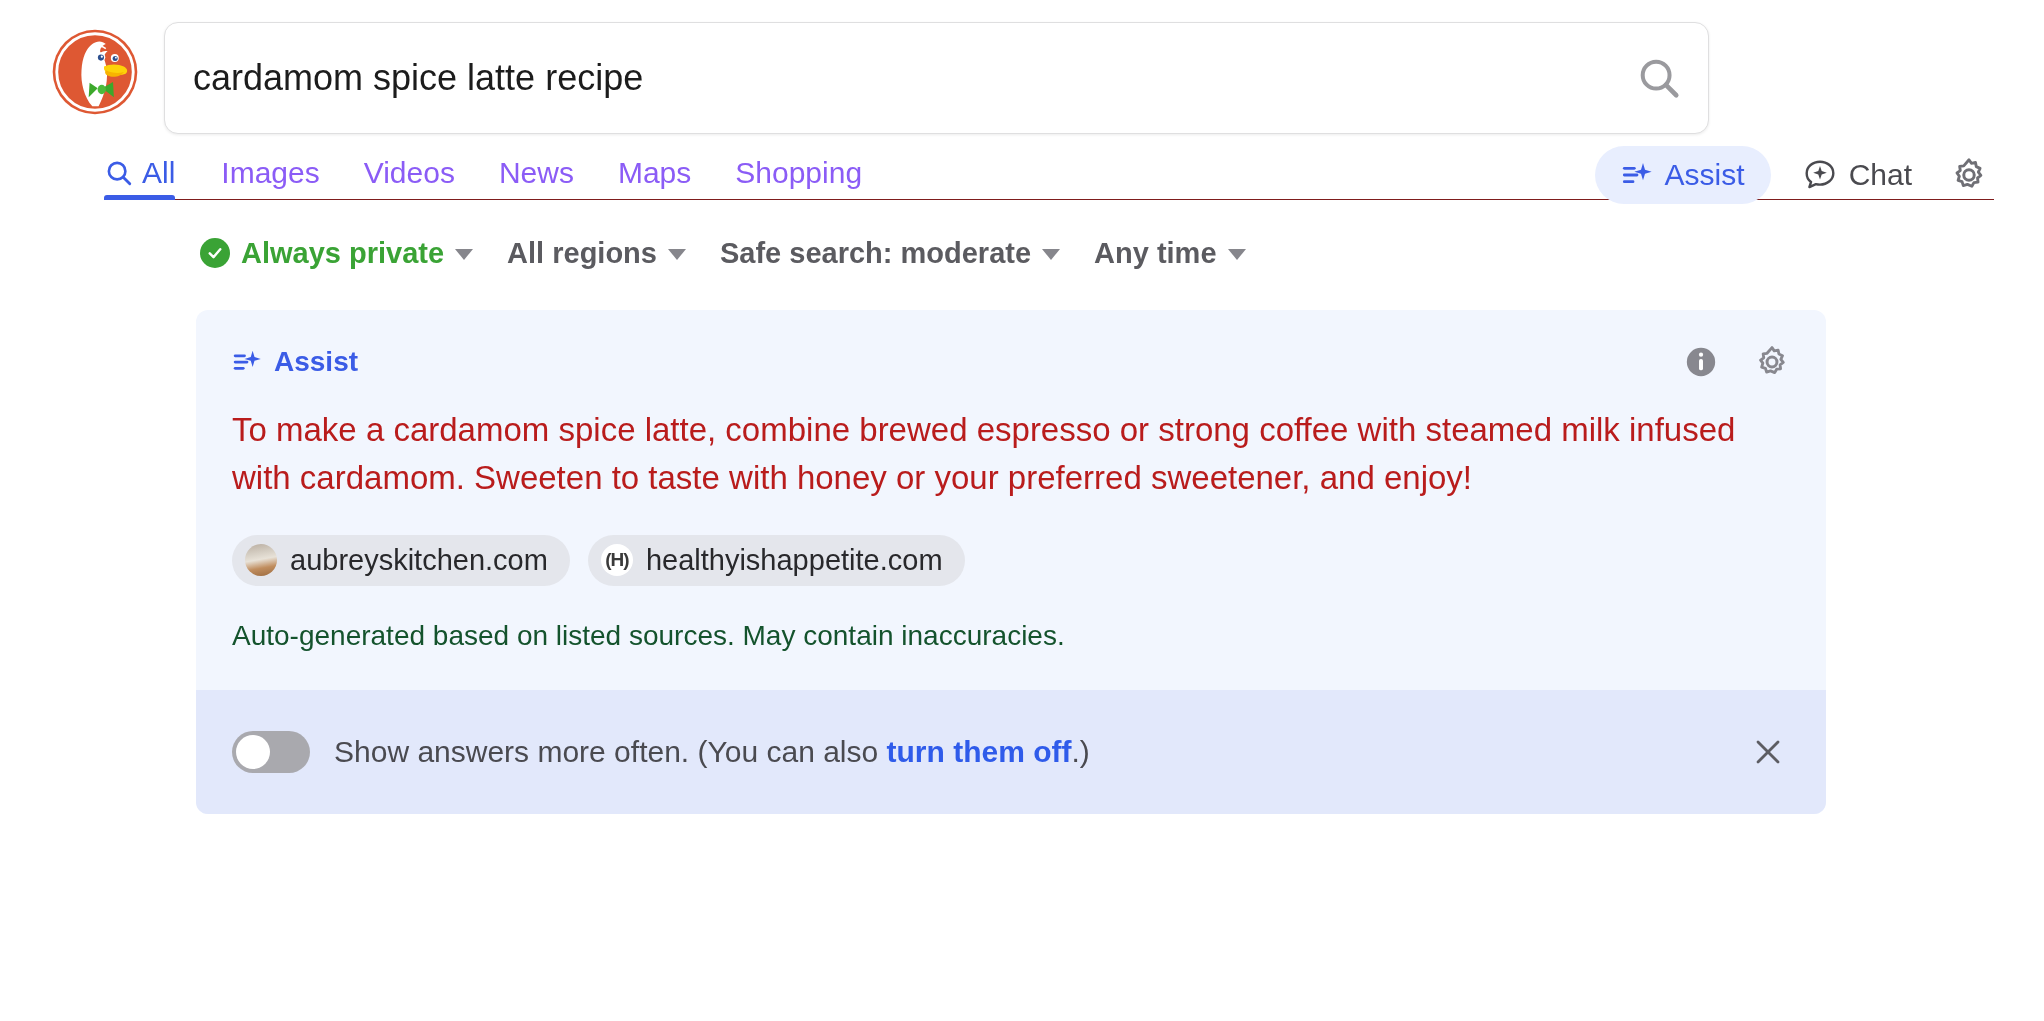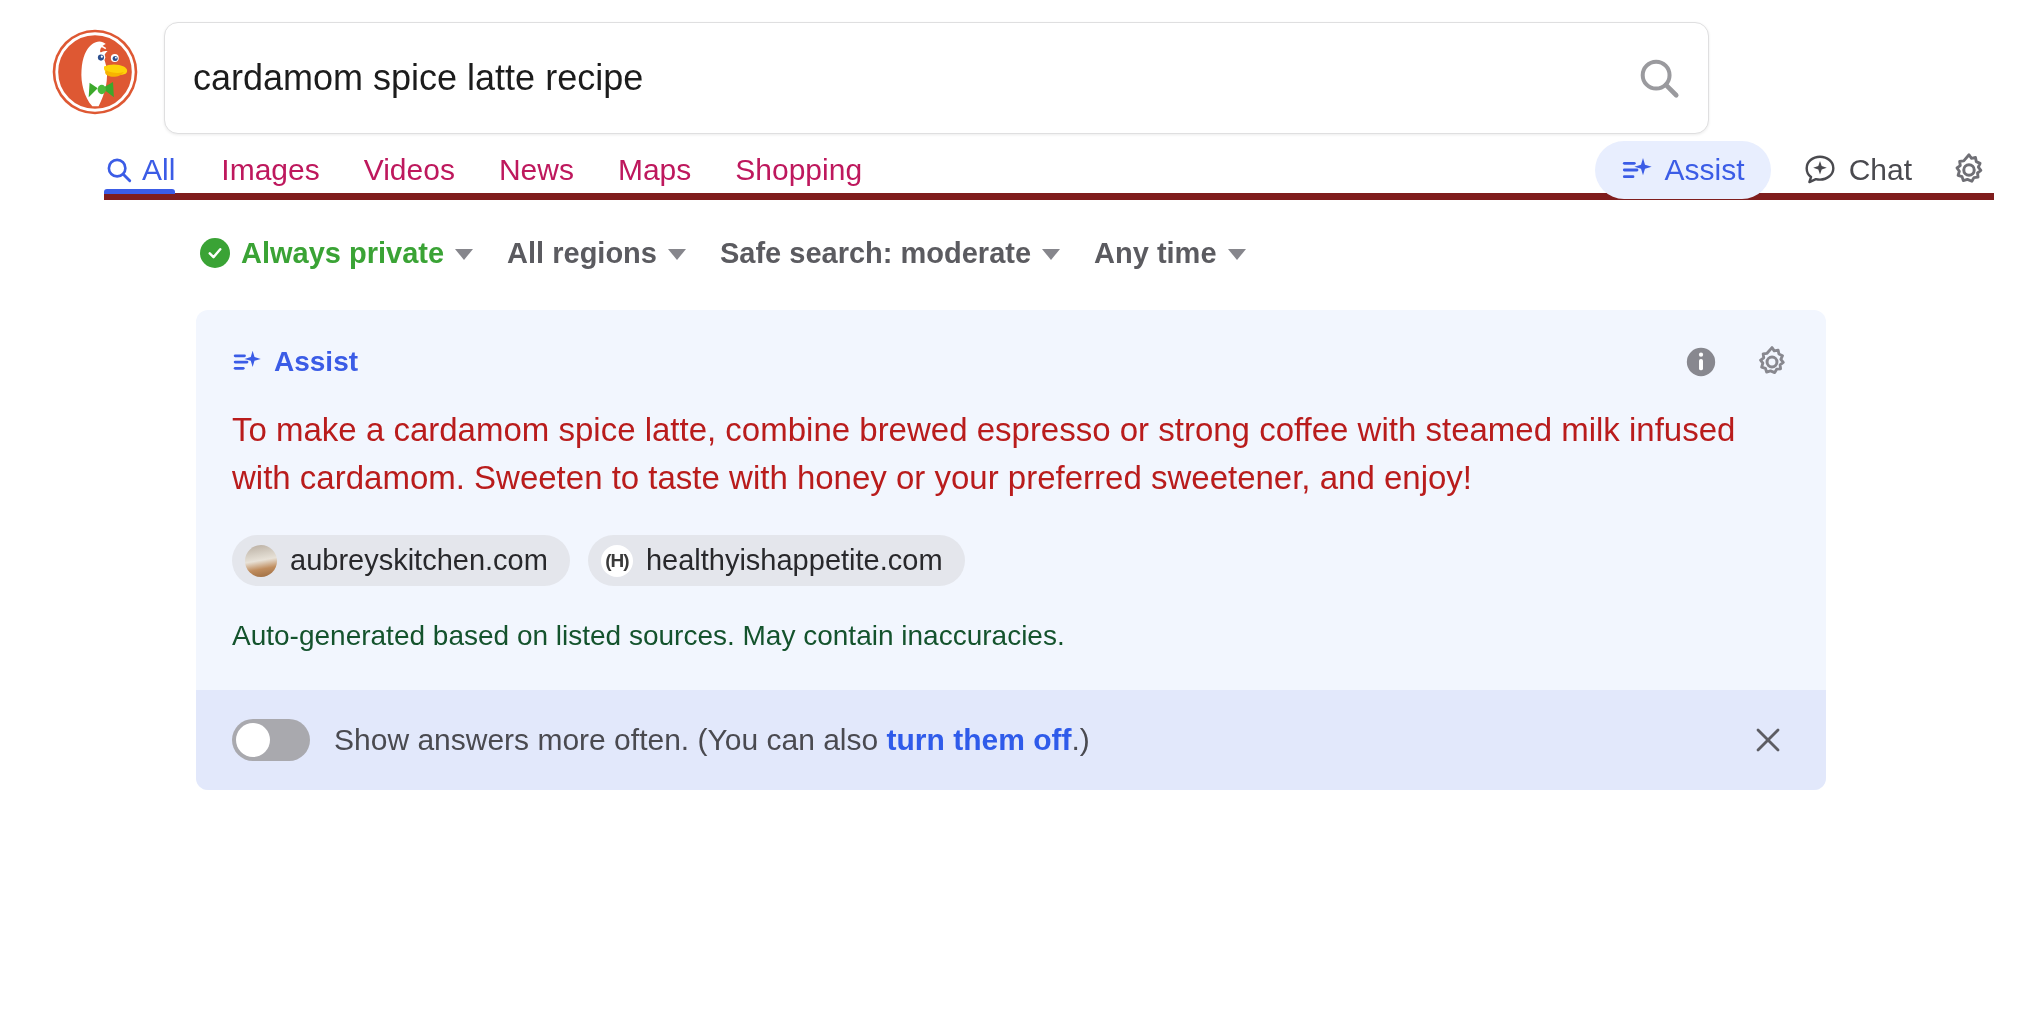--- a/index.html
+++ b/index.html
@@ -52,35 +52,35 @@
   .search-btn {
     width: 92px; height: 100%;
     display: flex; align-items: center; justify-content: center;
     background: transparent; border: none; cursor: pointer;
     padding-right: 12px;
   }
 
   
   .nav-row {
     display: flex;
-    align-items: center;
+    align-items: flex-start;
     margin-left: 104px;
     margin-right: 50px;
-    border-bottom: 7px solid #7f1d1d;
+    border-bottom: 1px solid #7f1d1d;
     height: 66px;
     padding-top: 12px;
     position: relative;
   }
   .tabs { display: flex; align-items: center; gap: 0; height: 100%; }
   .tab {
     display: flex; align-items: center; gap: 8px;
     height: 100%;
     padding: 0 22px;
     font-size: 30px;
-    color: #be185d;
+    color: #8b5cf6;
     cursor: pointer;
     position: relative;
     white-space: nowrap;
   }
   .tab:first-child { padding-left: 0; padding-right: 24px; }
   .tab.active { color: #3b5ce6; }
   .tab.active::after {
     content: "";
     position: absolute;
     left: 0; right: 24px; bottom: -1px;
@@ -176,21 +176,21 @@
   .answer-text {
     font-size: 33px;
     line-height: 1.44;
     color: #b91c1c;
     max-width: 1530px;
     margin: 0 0 34px 0;
   }
 
   .sources { display: flex; gap: 18px; margin-bottom: 34px; }
   .source-chip {
-    display: flex; align-items: center; gap: 13px;
+    display: flex; gap: 13px;
     background: #e4e6ec;
     border-radius: 30px;
     padding: 9px 22px 9px 13px;
     font-size: 29px;
     color: #28282b;
     cursor: pointer;
     white-space: nowrap;
   }
   .favicon {
     width: 32px; height: 32px;
@@ -210,21 +210,21 @@
   .disclaimer {
     font-size: 28px;
     color: #14532d;
     padding-bottom: 38px;
   }
 
   .panel-footer {
     background: #e2e8fb;
     display: flex;
     align-items: center;
-    padding: 28px 36px;
+    padding: 40px 36px;
     gap: 24px;
   }
   .toggle {
     width: 78px; height: 42px;
     background: #a9a9ae;
     border-radius: 24px;
     position: relative;
     cursor: pointer;
     flex: none;
   }

